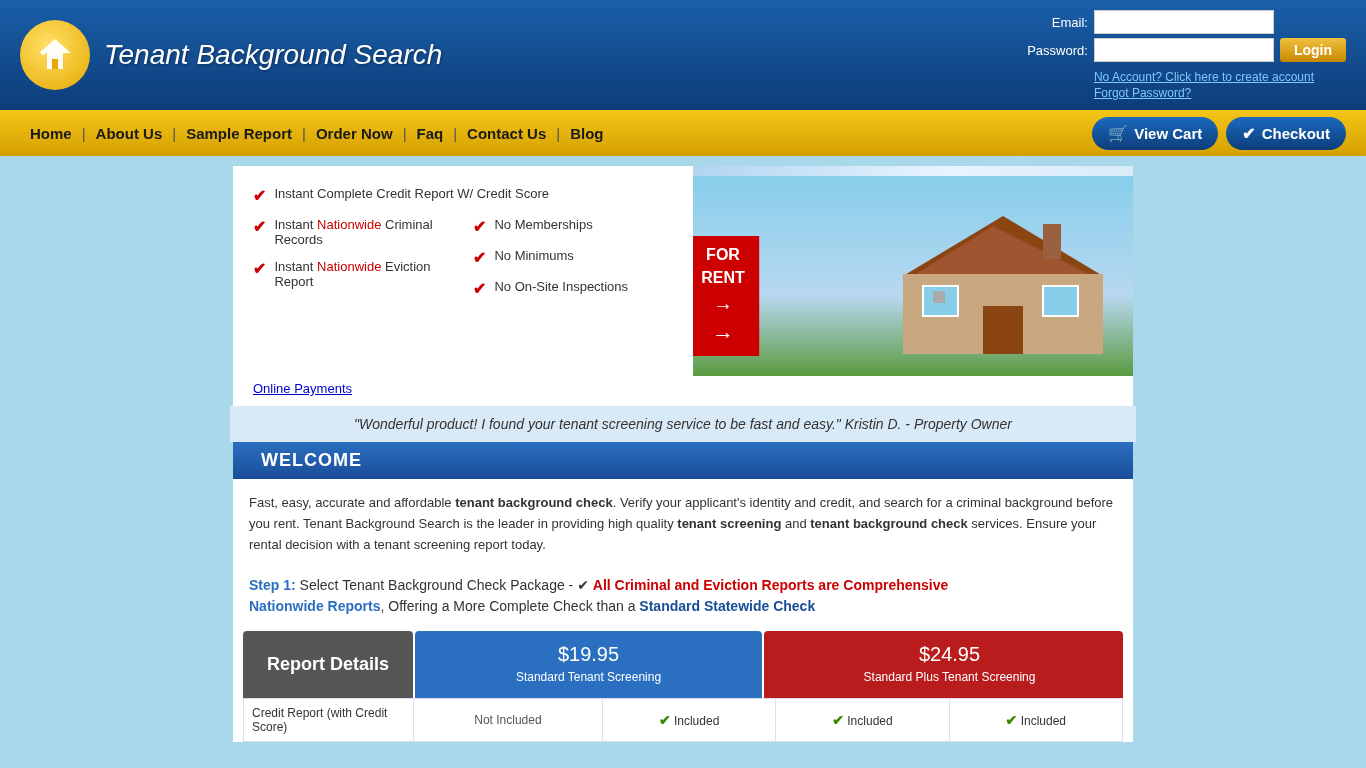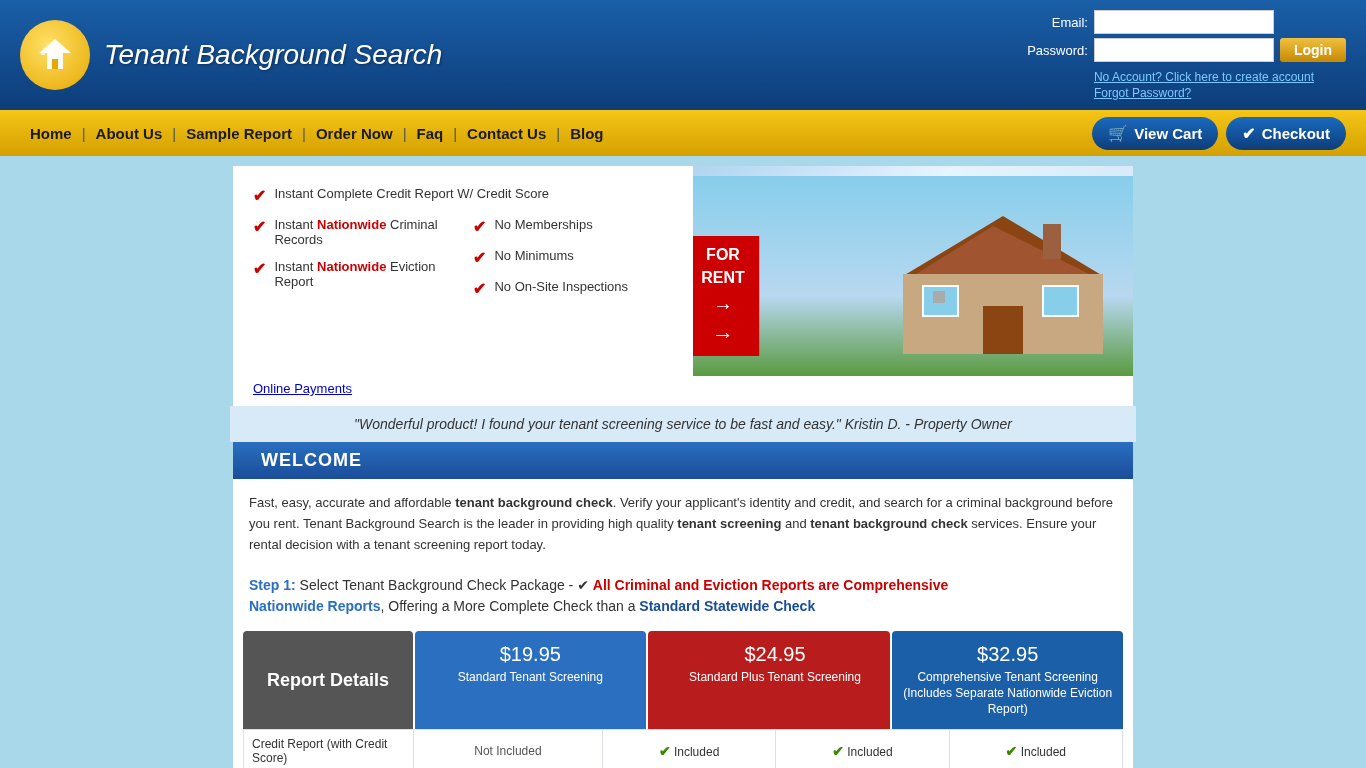--- a/index.html
+++ b/index.html
@@ -158,21 +158,21 @@
       z-index: 2;
     }
     .feature-item {
       display: flex;
       align-items: flex-start;
       gap: 8px;
       margin-bottom: 12px;
       font-size: 13px;
     }
     .check-red { color: #cc0000; font-size: 16px; font-weight: bold; }
-    .nationwide { color: #cc0000; font-weight: bold; text-align: right; }
+    .nationwide { color: #cc0000; font-weight: normal; text-align: right; }
     #hero-image-area {
       flex: 1;
       background: linear-gradient(135deg, #b0d4f0 0%, #e8f4ff 40%, #c8dff0 100%);
       position: relative;
       display: flex;
       align-items: flex-end;
       justify-content: center;
       overflow: hidden;
     }
     #for-rent-sign {
@@ -480,24 +480,20 @@
           <span>Report Details</span>
         </div>
         <div class="price-col price-col-1">
           <span class="price-amount">$19.95</span>
           <span class="price-name">Standard Tenant Screening</span>
         </div>
         <div class="price-col price-col-2">
           <span class="price-amount">$24.95</span>
           <span class="price-name">Standard Plus Tenant Screening</span>
         </div>
-        <div class="price-col price-col-3">
-          <span class="price-amount">$32.95</span>
-          <span class="price-name">Comprehensive Tenant Screening (Includes Separate Nationwide Eviction Report)</span>
-        </div>
       </div>
 
       <table id="features-table">
         <tbody>
             <tr>
           <td>Credit Report (with Credit Score)</td>
           <td><span class="feat-not">Not Included</span></td>
           <td><span class="feat-check">✔</span> Included</td>
           <td><span class="feat-check">✔</span> Included</td>
           <td><span class="feat-check">✔</span> Included</td>

